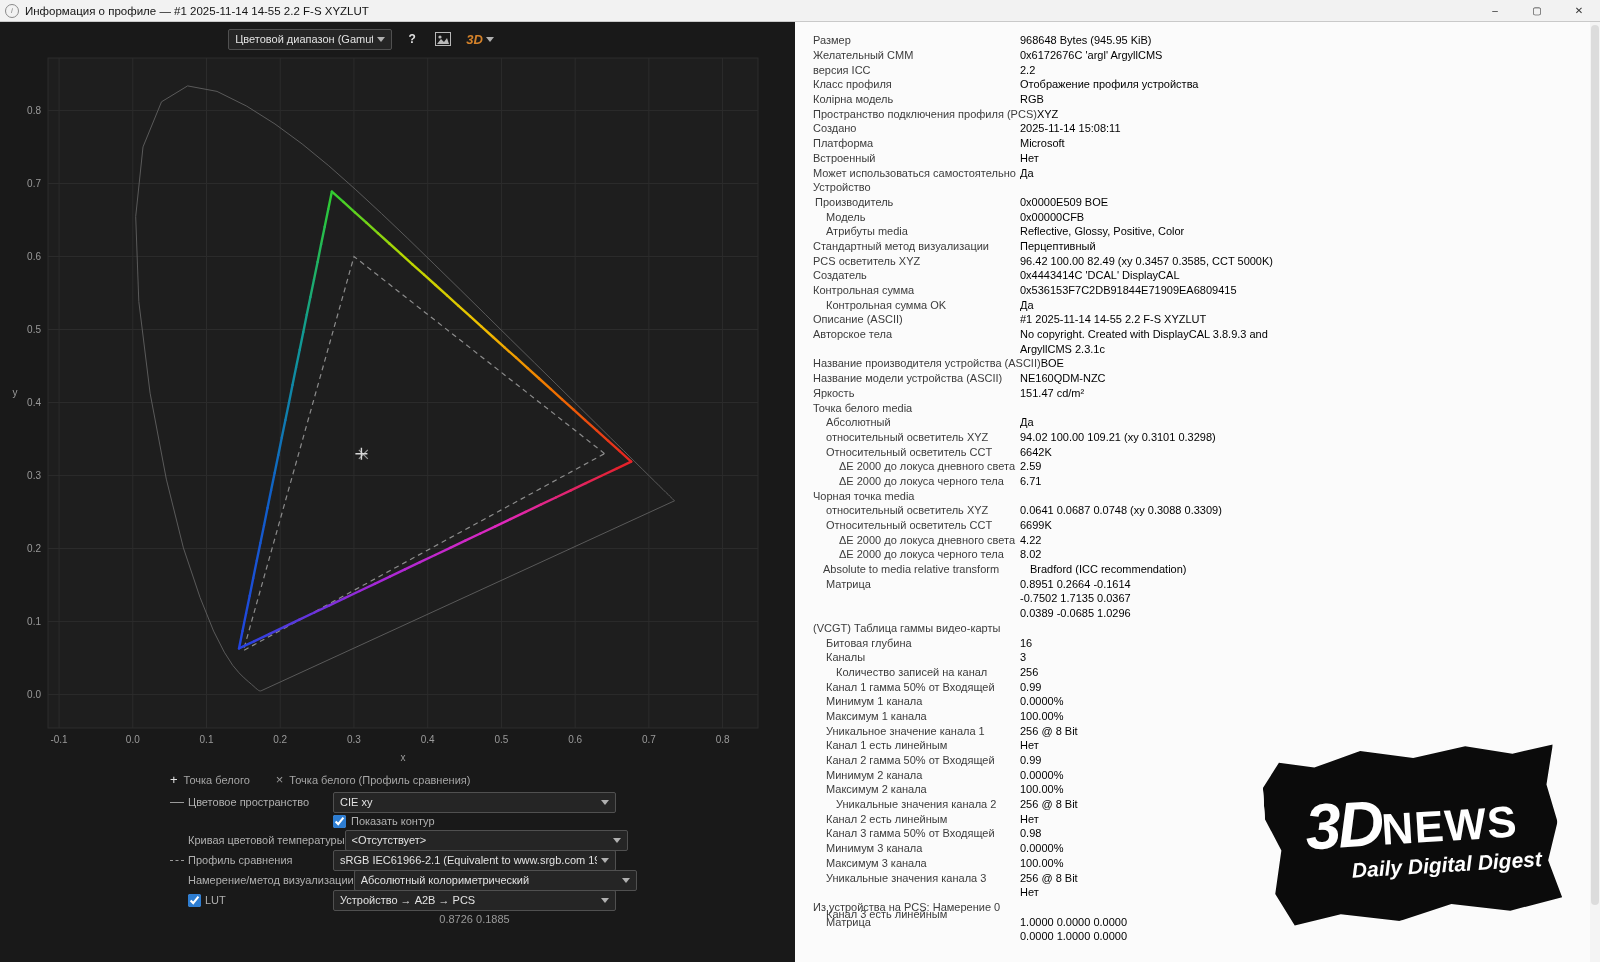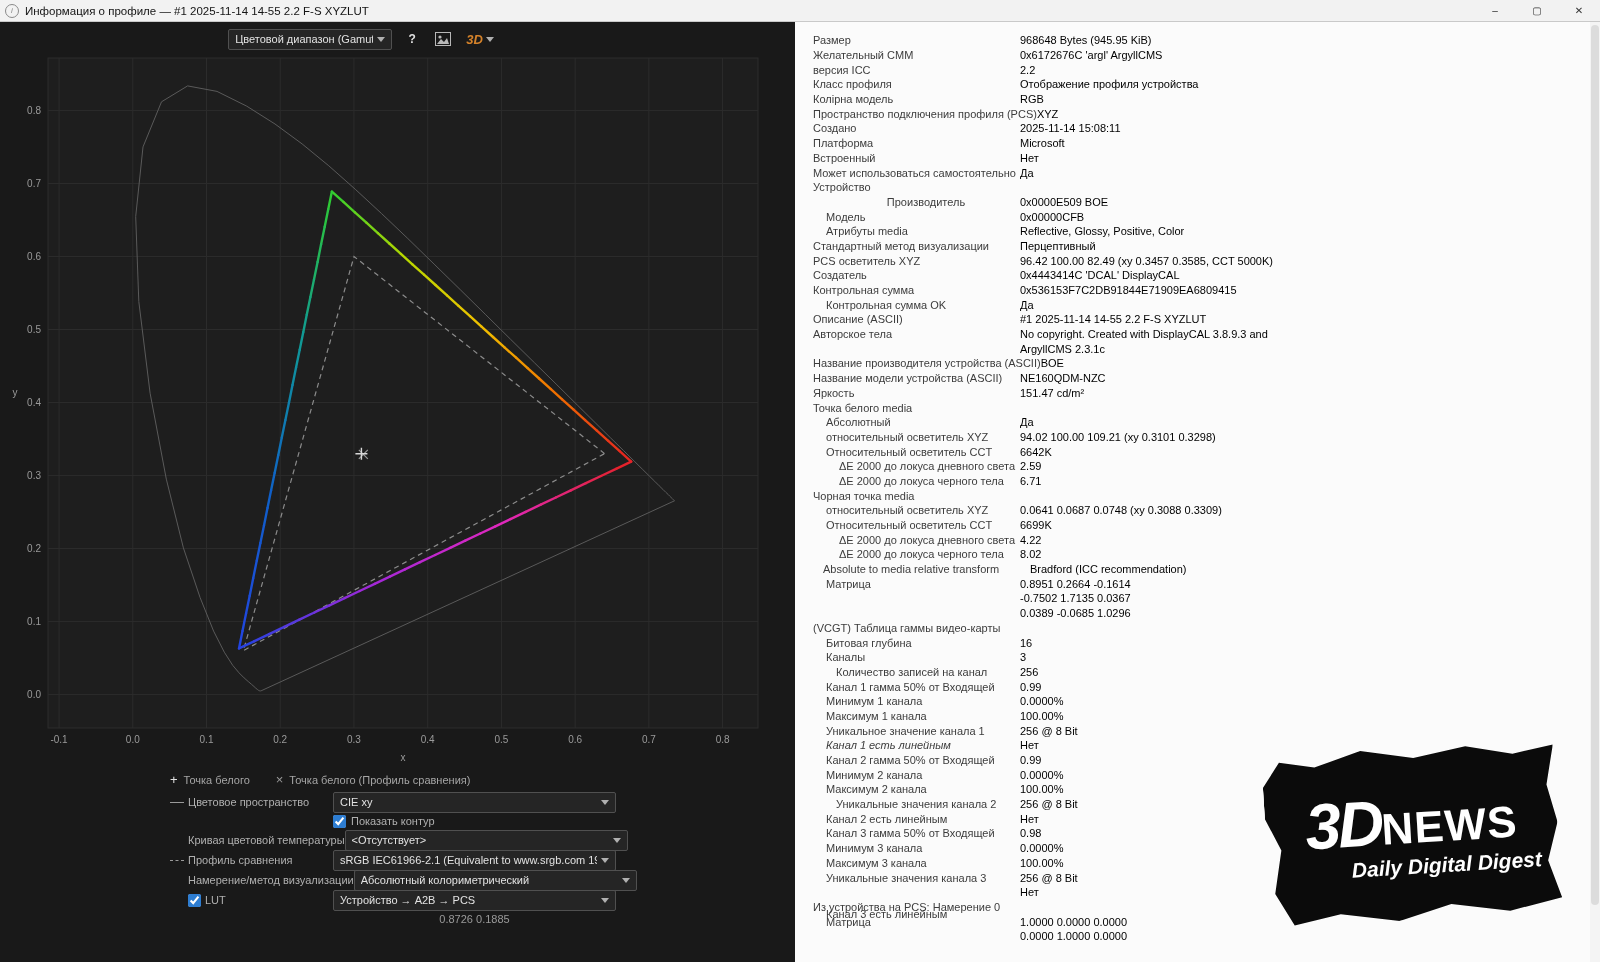--- a/index.html
+++ b/index.html
@@ -370,21 +370,21 @@
       </div>
       <div class="info-row">
         <div class="info-label" style="padding-left: 18px;">Может использоваться самостоятельно</div>
         <div class="info-value">Да</div>
       </div>
       <div class="info-row">
         <div class="info-label" style="padding-left: 18px;">Устройство</div>
         <div class="info-value"></div>
       </div>
       <div class="info-row">
-        <div class="info-label" style="padding-left: 37px; text-align: center;">Производитель</div>
+        <div class="info-label" style="padding-left: 20px;">Производитель</div>
         <div class="info-value">0x0000E509 BOE</div>
       </div>
       <div class="info-row">
         <div class="info-label" style="padding-left: 31px;">Модель</div>
         <div class="info-value">0x00000CFB</div>
       </div>
       <div class="info-row">
         <div class="info-label" style="padding-left: 31px;">Атрибуты media</div>
         <div class="info-value">Reflective, Glossy, Positive, Color</div>
       </div>
@@ -518,21 +518,21 @@
       </div>
       <div class="info-row">
         <div class="info-label" style="padding-left: 31px;">Максимум 1 канала</div>
         <div class="info-value">100.00%</div>
       </div>
       <div class="info-row">
         <div class="info-label" style="padding-left: 31px;">Уникальное значение канала 1</div>
         <div class="info-value">256 @ 8 Bit</div>
       </div>
       <div class="info-row">
-        <div class="info-label" style="padding-left: 31px; font-style: italic;">Канал 1 есть линейным</div>
+        <div class="info-label" style="padding-left: 31px;">Канал 1 есть линейным</div>
         <div class="info-value">Нет</div>
       </div>
       <div class="info-row">
         <div class="info-label" style="padding-left: 31px;">Канал 2 гамма 50% от Входящей</div>
         <div class="info-value">0.99</div>
       </div>
       <div class="info-row">
         <div class="info-label" style="padding-left: 31px;">Минимум 2 канала</div>
         <div class="info-value">0.0000%</div>
       </div>

